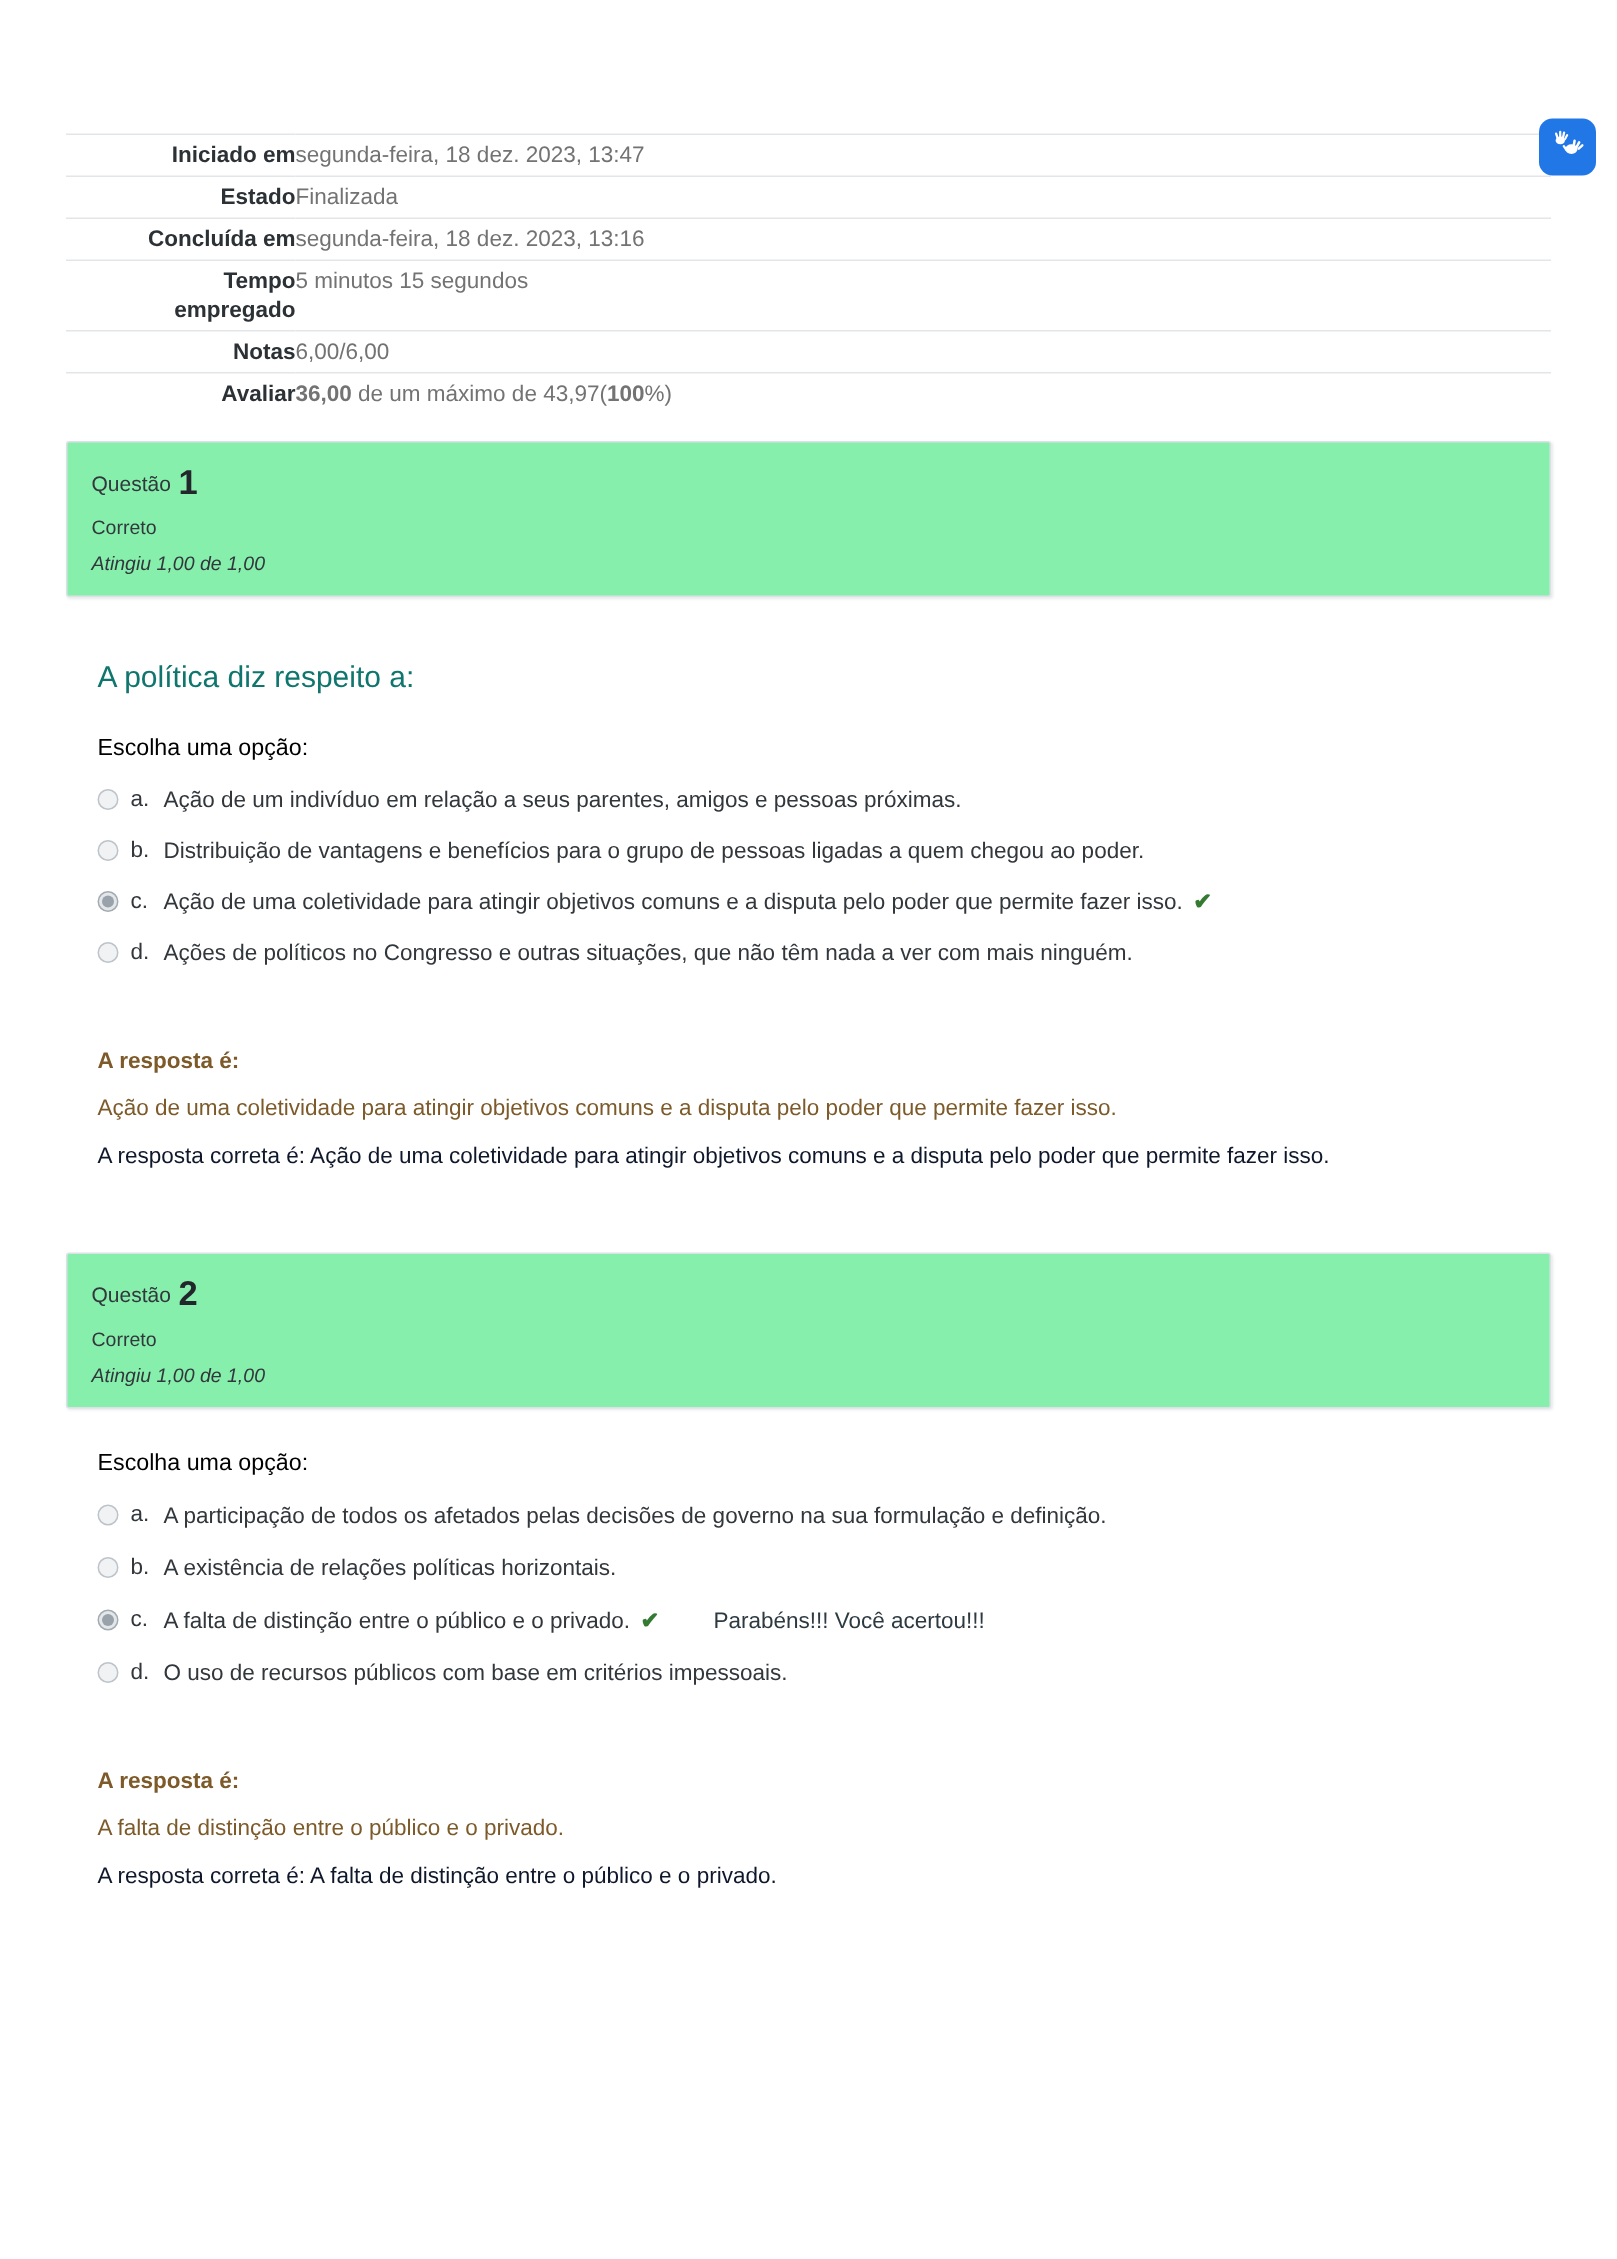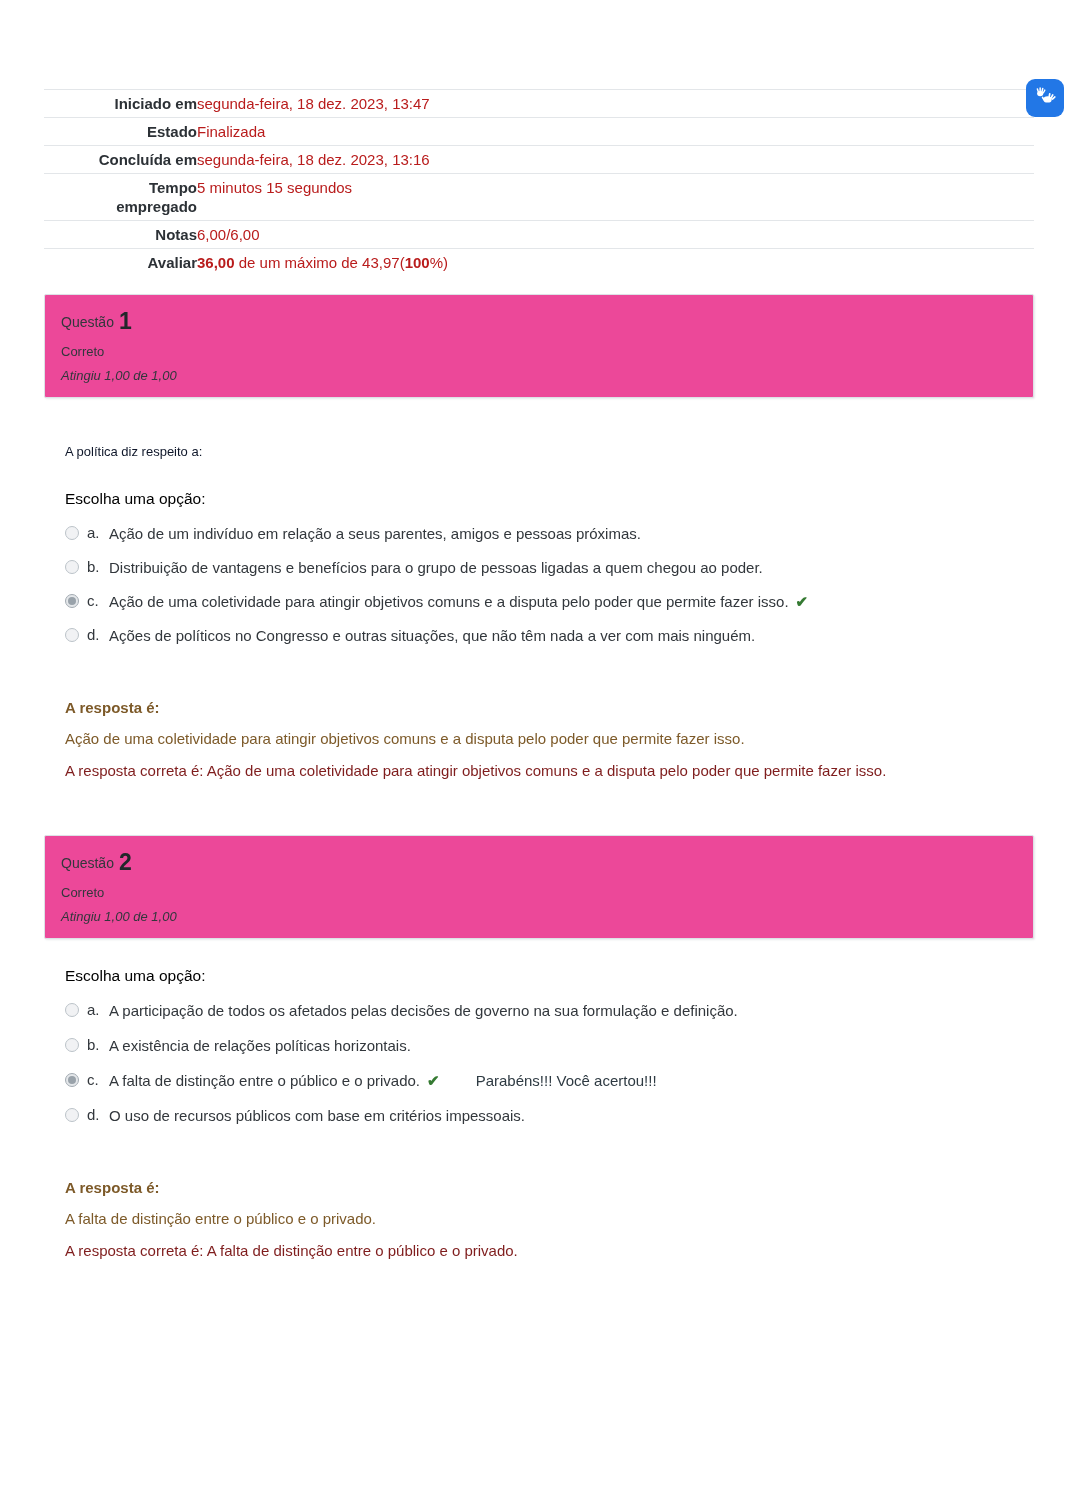--- a/index.html
+++ b/index.html
@@ -45,47 +45,47 @@
   table.summary tr { border-top: 1px solid #e3e6e9; }
   table.summary td { padding: 4px 0; vertical-align: top; line-height: 19px; }
   td.s-label {
     width: 153px;
     font-weight: bold;
     text-align: right;
     padding-right: 8px;
     color: #2c3136;
   }
   td.s-label .narrow { display: inline-block; max-width: 100px; }
-  td.s-value { padding-left: 16px; color: #b91c1c; }
+  td.s-value { padding-left: 16px; color: #737373; }
   .bold { font-weight: bold; }
 
   
   .q-info-box {
     margin-top: 18px;
     width: 100%;
     border: 1px solid #dde1e6;
     border-radius: 2px;
-    background: #ec4899;
+    background: #86efac;
     box-shadow: 1px 1px 2px rgba(60,70,90,0.12);
     padding: 13px 16px 14px 16px;
   }
   .q-number-line { font-size: 14px; color: #32373c; }
   .q-number {
     font-size: 23px;
     font-weight: bold;
     color: #23272b;
     margin-left: 5px;
     vertical-align: -2px;
   }
   .q-status { font-size: 13px; margin-top: 9px; color: #32373c; }
   .q-grade  { font-size: 13px; margin-top: 9px; color: #32373c; font-style: italic; }
 
   
   .q-content { padding-left: 21px; padding-right: 10px; }
-  .q-text   { margin-top: 44px; font-size: 13px; line-height: 20px; color: #0f172a; }
+  .q-text   { margin-top: 44px; font-size: 20px; line-height: 20px; color: #0f766e; }
   .q-prompt { margin-top: 28px; font-size: 15.5px; color: #000000; }
   .options  { margin-top: 13px; }
   .option {
     display: flex;
     align-items: flex-start;
     margin-bottom: 8px;
     min-height: 20px;
     padding: 3px 0;
   }
   .option.gap-after { margin-bottom: 18px; }
@@ -123,21 +123,21 @@
   .inline-feedback {
     margin-left: 36px;
     font-size: 15px;
     color: #2e3a42;
   }
 
   
   .feedback { margin-top: 50px; }
   .fb-title   { font-weight: bold; font-size: 15px; color: #7d5a29; }
   .fb-answer  { margin-top: 13px; font-size: 15px; line-height: 19px; color: #7d5a29; }
-  .fb-correct { margin-top: 13px; font-size: 15px; line-height: 19px; color: #7f1d1d; }
+  .fb-correct { margin-top: 13px; font-size: 15px; line-height: 19px; color: #0f172a; }
 
   .q-block-2 .q-info-box { margin-top: 55px; }
   .q2-options .option { margin-bottom: 9px; }
 </style>
 </head>
 <body>
 
 <div class="hands-btn">
   <span>
     <svg width="24" height="24" viewBox="0 0 24 24">

